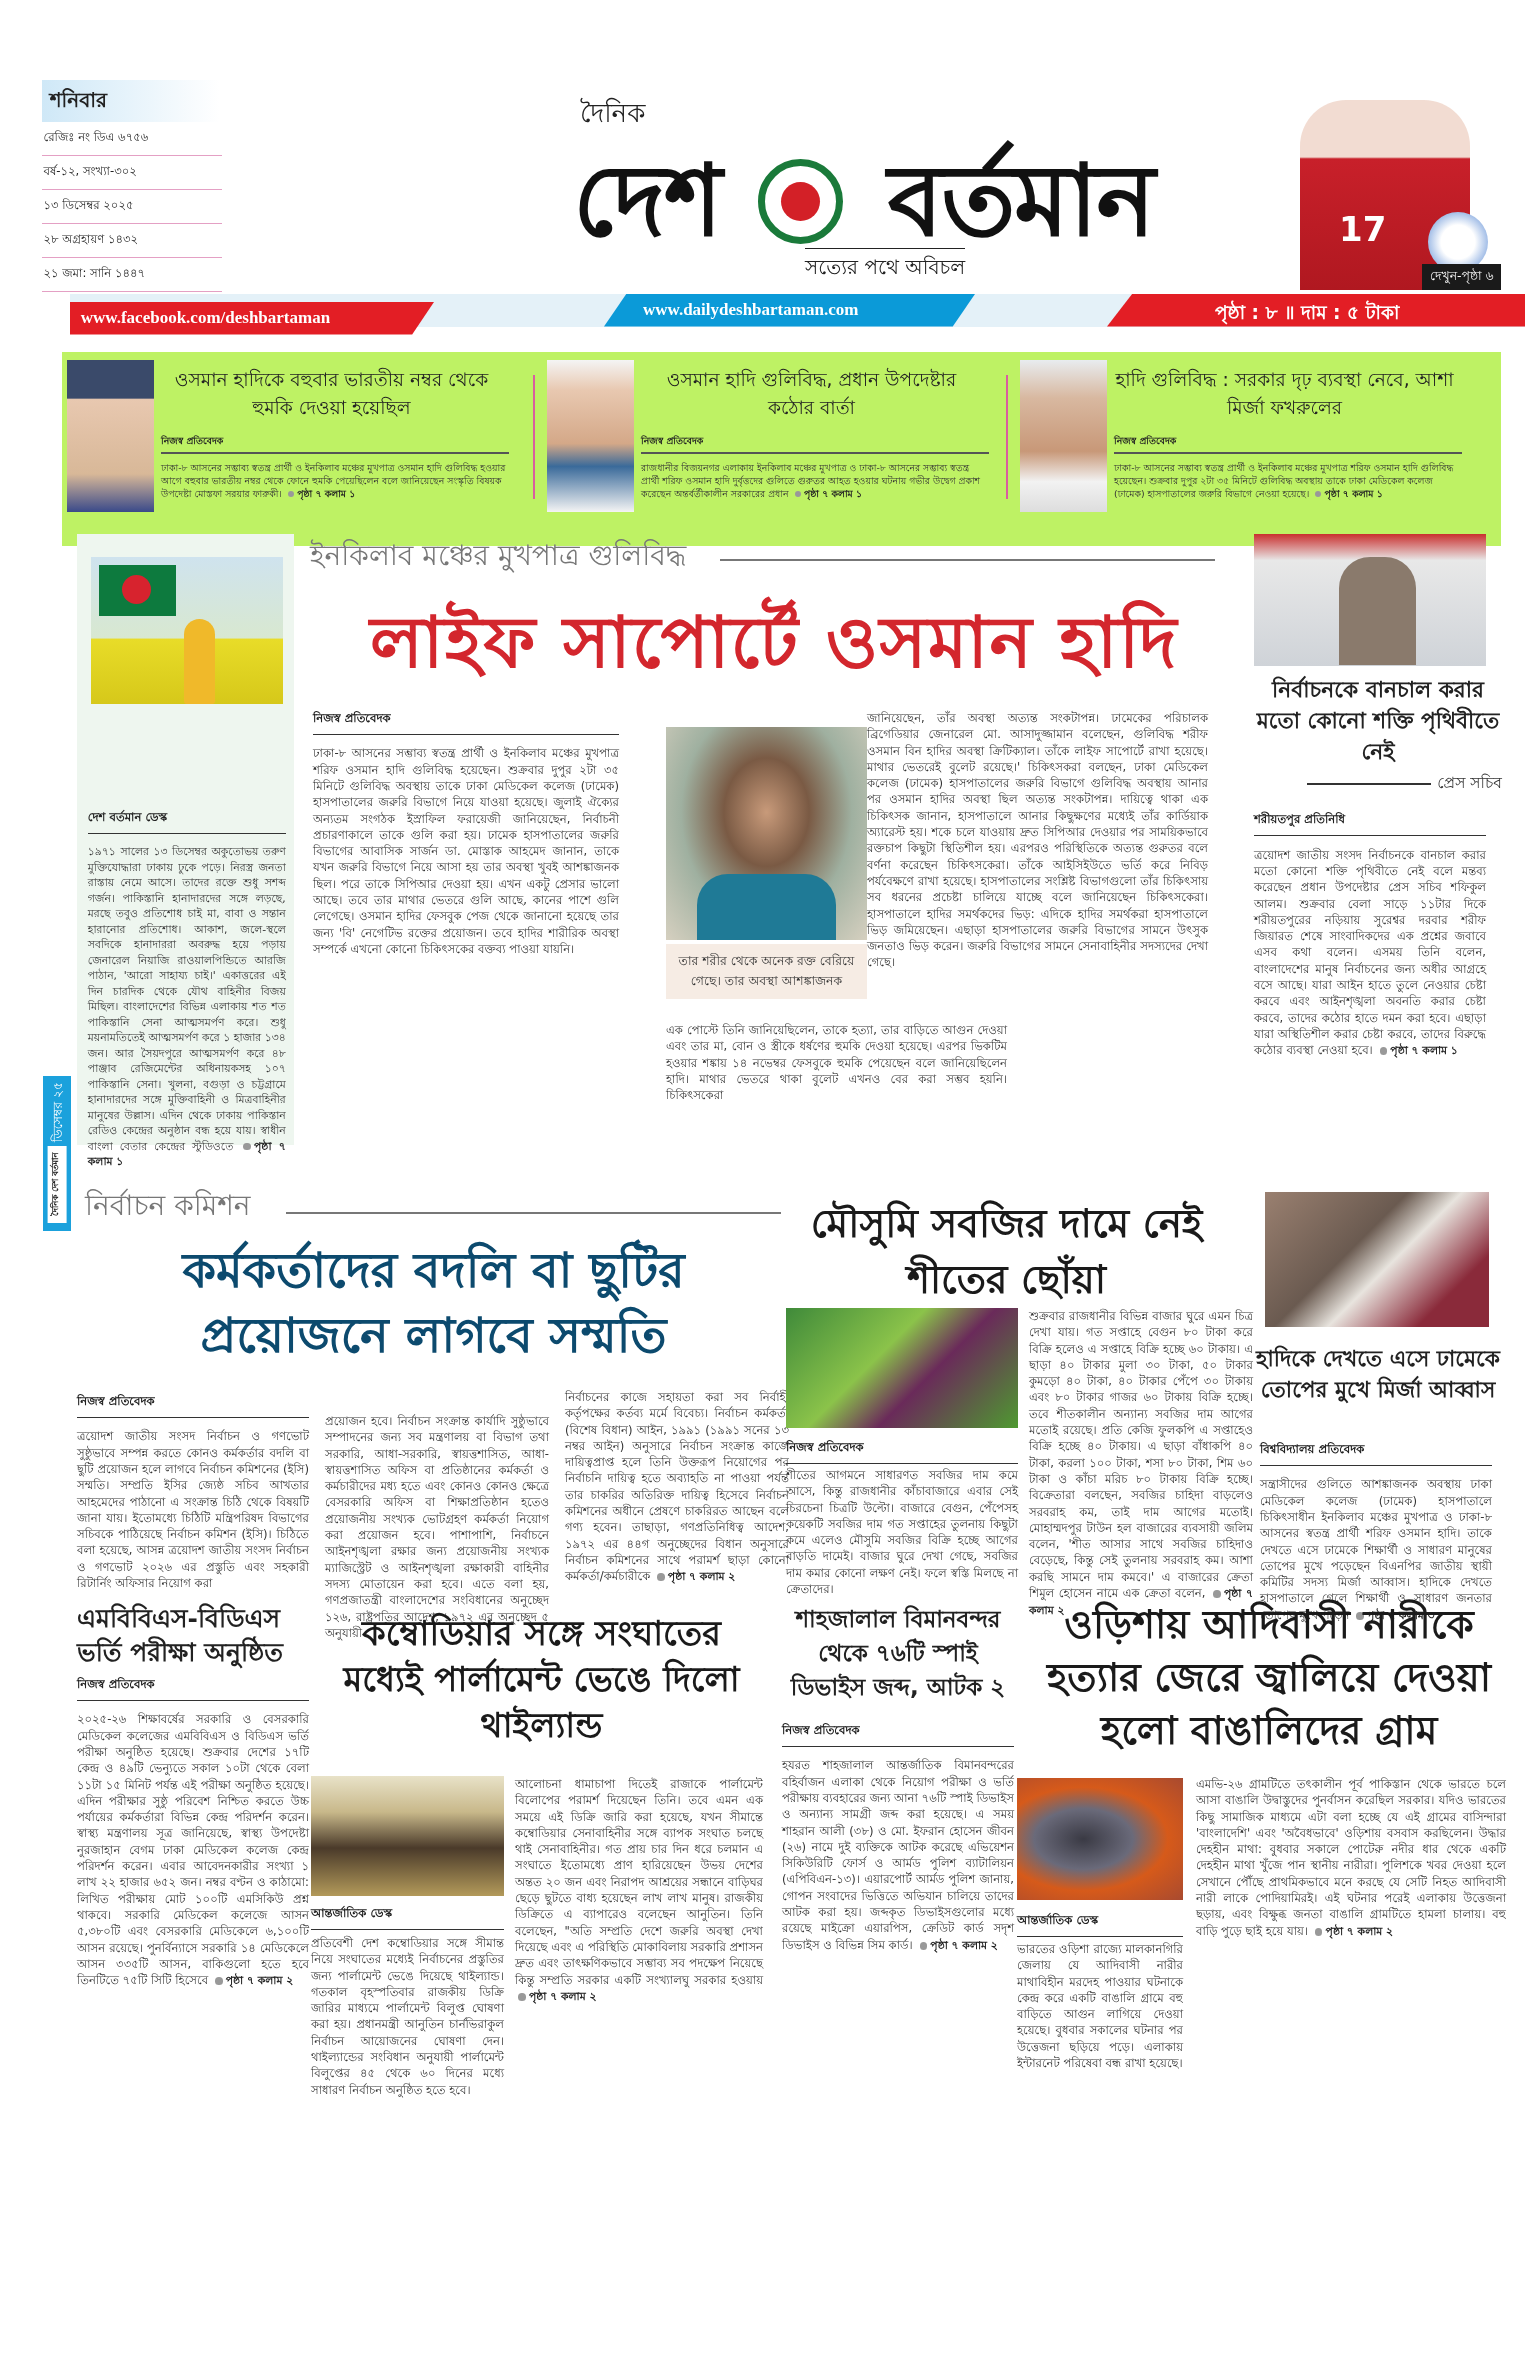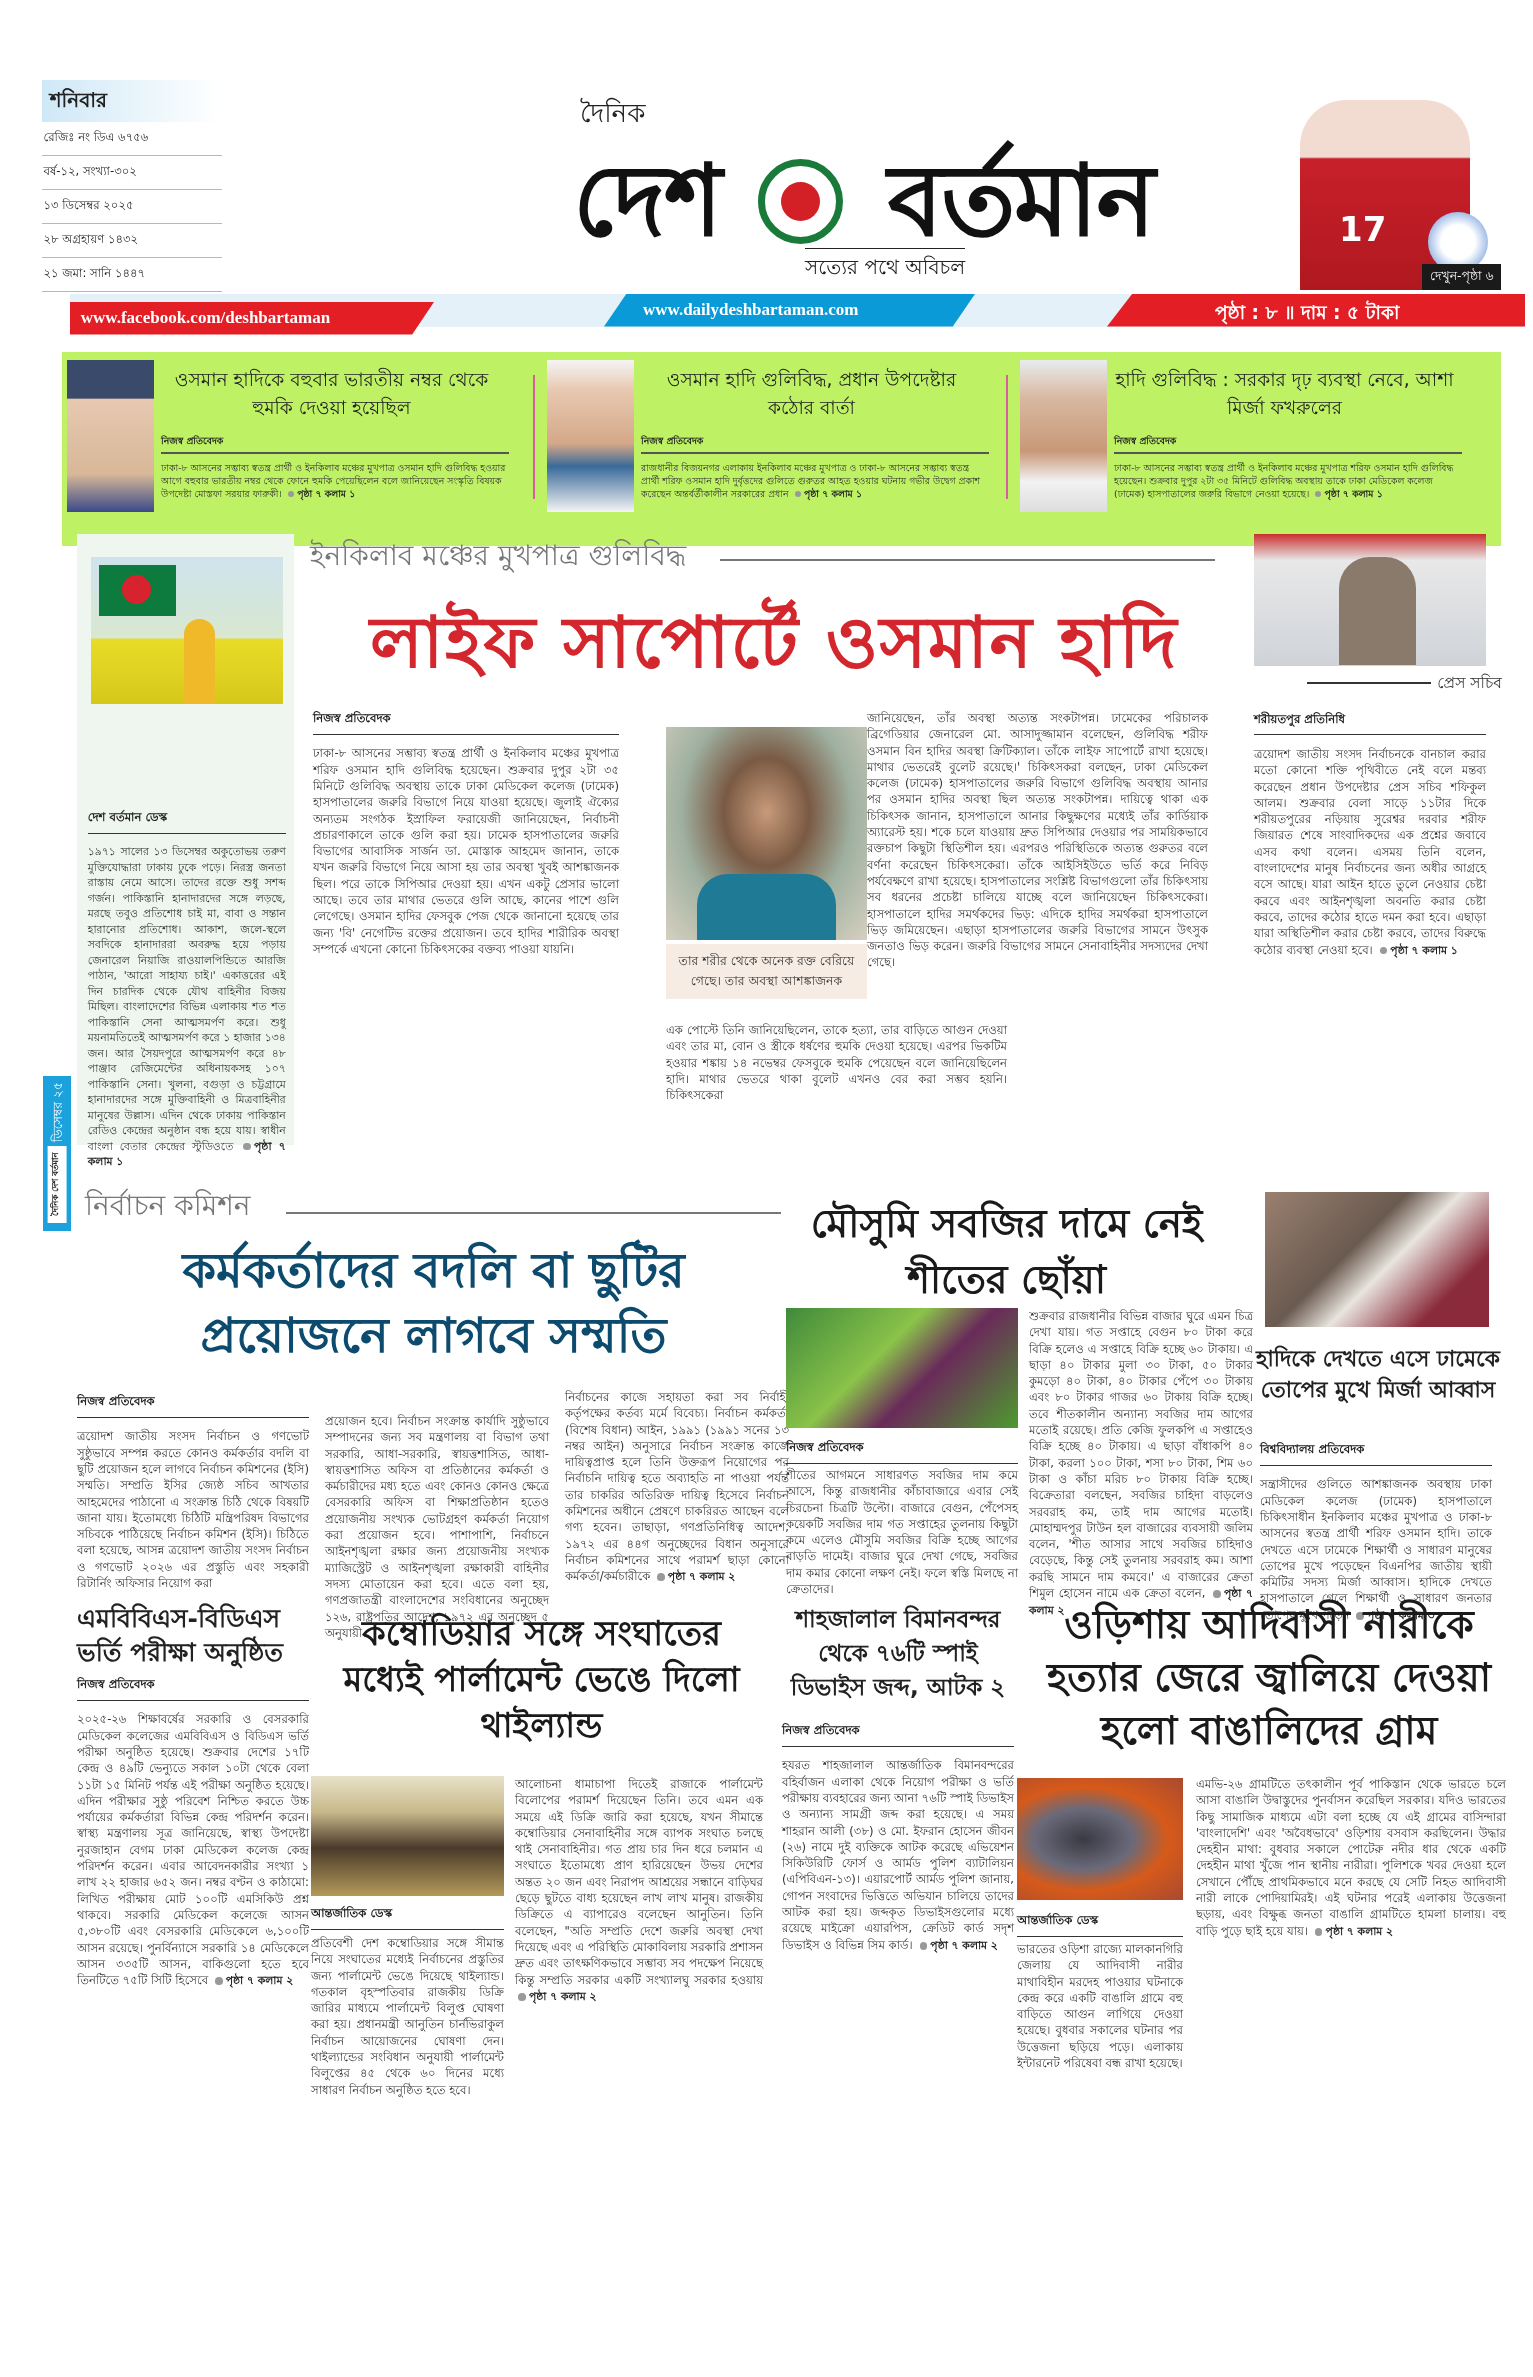--- a/index.html
+++ b/index.html
@@ -207,20 +207,21 @@
     <div class="shirt"></div>
   </div>
 <div class="abs lead-caption">তার শরীর থেকে অনেক রক্ত বেরিয়ে গেছে। তার অবস্থা আশঙ্কাজনক</div>
 <div class="abs lead-col2 body-text" style="width:341px; left:666px; top:1022px;">এক পোস্টে তিনি জানিয়েছিলেন, তাকে হত্যা, তার বাড়িতে আগুন দেওয়া এবং তার মা, বোন ও স্ত্রীকে ধর্ষণের হুমকি দেওয়া হয়েছে। এরপর ভিকটিম হওয়ার শঙ্কায় ১৪ নভেম্বর ফেসবুকে হুমকি পেয়েছেন বলে জানিয়েছিলেন হাদি। মাথার ভেতরে থাকা বুলেট এখনও বের করা সম্ভব হয়নি। চিকিৎসকেরা</div>
 <div class="abs lead-col3 body-text">জানিয়েছেন, তাঁর অবস্থা অত্যন্ত সংকটাপন্ন। ঢামেকের পরিচালক ব্রিগেডিয়ার জেনারেল মো. আসাদুজ্জামান বলেছেন, গুলিবিদ্ধ শরীফ ওসমান বিন হাদির অবস্থা ক্রিটিক্যাল। তাঁকে লাইফ সাপোর্টে রাখা হয়েছে। মাথার ভেতরেই বুলেট রয়েছে।' চিকিৎসকরা বলছেন, ঢাকা মেডিকেল কলেজ (ঢামেক) হাসপাতালের জরুরি বিভাগে গুলিবিদ্ধ অবস্থায় আনার পর ওসমান হাদির অবস্থা ছিল অত্যন্ত সংকটাপন্ন। দায়িত্বে থাকা এক চিকিৎসক জানান, হাসপাতালে আনার কিছুক্ষণের মধ্যেই তাঁর কার্ডিয়াক অ্যারেস্ট হয়। শকে চলে যাওয়ায় দ্রুত সিপিআর দেওয়ার পর সাময়িকভাবে রক্তচাপ কিছুটা স্থিতিশীল হয়। এরপরও পরিস্থিতিকে অত্যন্ত গুরুতর বলে বর্ণনা করেছেন চিকিৎসকেরা। তাঁকে আইসিইউতে ভর্তি করে নিবিড় পর্যবেক্ষণে রাখা হয়েছে। হাসপাতালের সংশ্লিষ্ট বিভাগগুলো তাঁর চিকিৎসায় সব ধরনের প্রচেষ্টা চালিয়ে যাচ্ছে বলে জানিয়েছেন চিকিৎসকেরা। হাসপাতালে হাদির সমর্থকদের ভিড়: এদিকে হাদির সমর্থকরা হাসপাতালে ভিড় জমিয়েছেন। এছাড়া হাসপাতালের জরুরি বিভাগের সামনে উৎসুক জনতাও ভিড় করেন। জরুরি বিভাগের সামনে সেনাবাহিনীর সদস্যদের দেখা গেছে।</div>
 
 <div class="abs right-feature">
   <div class="rf-photo photo">
       <div class="man"></div>
     </div>
+  <div class="rf-head">নির্বাচনকে বানচাল করার মতো কোনো শক্তি পৃথিবীতে নেই</div>
   <div class="rf-attr"><span class="line"></span><span>প্রেস সচিব</span></div>
   <div class="byline" style="margin-top:14px;width:232px;">শরীয়তপুর প্রতিনিধি</div>
   <div class="body-text" style="width:232px;">
     <span>ত্রয়োদশ জাতীয় সংসদ নির্বাচনকে বানচাল করার মতো কোনো শক্তি পৃথিবীতে নেই বলে মন্তব্য করেছেন প্রধান উপদেষ্টার প্রেস সচিব শফিকুল আলম। শুক্রবার বেলা সাড়ে ১১টার দিকে শরীয়তপুরের নড়িয়ায় সুরেশ্বর দরবার শরীফ জিয়ারত শেষে সাংবাদিকদের এক প্রশ্নের জবাবে এসব কথা বলেন। এসময় তিনি বলেন, বাংলাদেশের মানুষ নির্বাচনের জন্য অধীর আগ্রহে বসে আছে। যারা আইন হাতে তুলে নেওয়ার চেষ্টা করবে এবং আইনশৃঙ্খলা অবনতি করার চেষ্টা করবে, তাদের কঠোর হাতে দমন করা হবে। এছাড়া যারা অস্থিতিশীল করার চেষ্টা করবে, তাদের বিরুদ্ধে কঠোর ব্যবস্থা নেওয়া হবে।</span>
     <span class="cont"><span class="dot"></span><span>পৃষ্ঠা ৭ কলাম ১</span></span>
   </div>
 </div>
 
 <div class="abs kicker2">নির্বাচন কমিশন</div>
 <div class="abs kicker2-line"></div>

